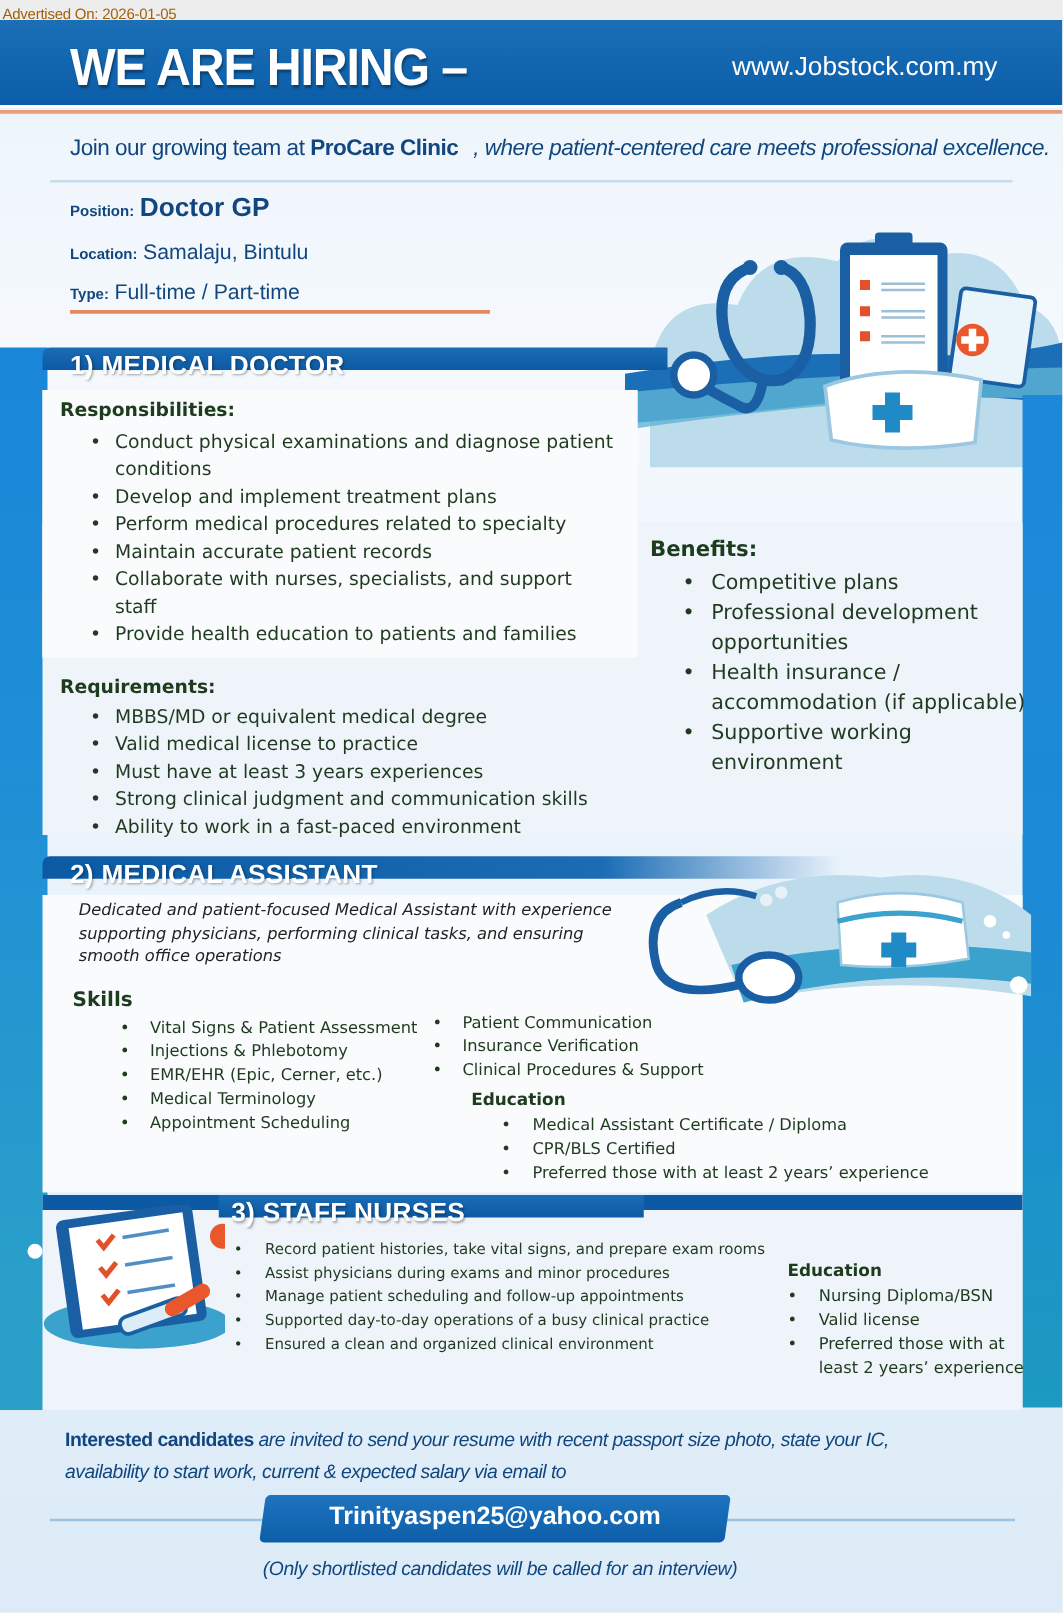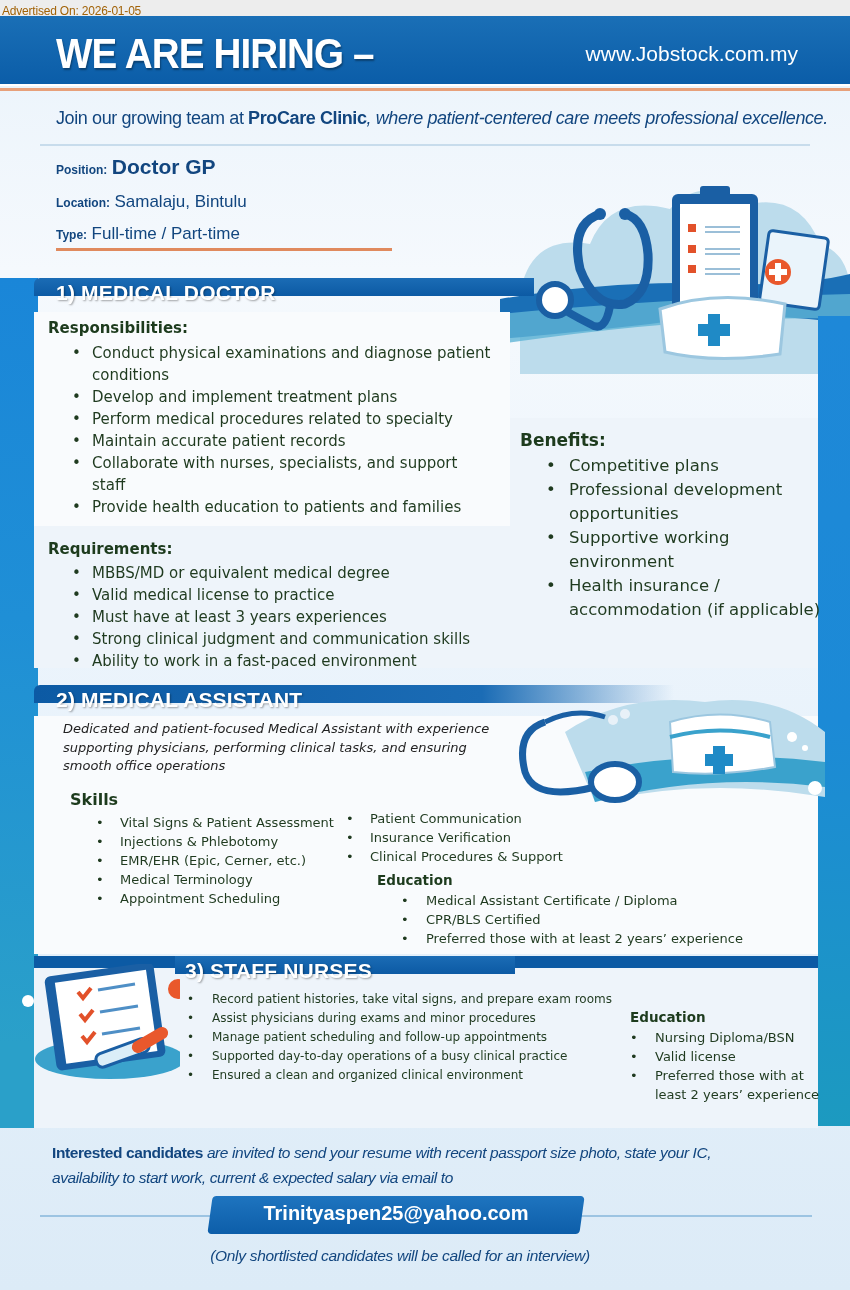--- a/index.html
+++ b/index.html
@@ -14,21 +14,21 @@
 
   .header { position: absolute; left: 0; top: 0; width: 850px; height: 70px;
     background: linear-gradient(180deg, #1a6fb6 0%, #0b5da8 100%); border-bottom: 2px solid #fff; }
   .header-rule { position: absolute; left: 0; top: 72px; width: 850px; height: 3px; background: #e7a07a; }
   .header .title { position: absolute; left: 56px; top: 14px; font-family: "Liberation Sans", sans-serif;
     font-weight: bold; font-size: 42px; color: #fff; letter-spacing: -1px; transform: scaleX(0.92); transform-origin: left; text-shadow: 1px 2px 2px rgba(0,0,0,0.35); }
   .header .site { position: absolute; right: 52px; top: 26px; font-family: "Liberation Sans", sans-serif; font-size: 21px; color: #fff; }
 
   .intro { position: absolute; left: 56px; top: 92px; font-family: "Liberation Sans", sans-serif; font-size: 18px; color: #12467f; letter-spacing: -0.4px; white-space: nowrap; }
   .intro b { font-weight: bold; }
-  .intro i { font-style: italic; }
+  .intro i { font-style: italic; margin-left: 12px; }
   .intro-rule { position: absolute; left: 40px; top: 128px; width: 770px; height: 2px; background: #c8dcec; }
 
   .meta { position: absolute; left: 56px; font-family: "Liberation Sans", sans-serif; color: #12467f; white-space: nowrap; }
   .meta .k { font-weight: bold; font-size: 12px; }
   .meta .v { font-size: 17px; }
   .meta.pos .v { font-weight: bold; font-size: 21px; }
   .meta-rule { position: absolute; left: 56px; top: 232px; width: 336px; height: 3px; background: #e08a5e; }
 
   .left-stripe { position: absolute; left: 0; top: 262px; width: 38px; height: 850px; background: linear-gradient(180deg, #1a86d8, #1f8fd6 40%, #2aa0c9 90%); }
   .right-stripe { position: absolute; right: 0; top: 300px; width: 32px; height: 810px; background: linear-gradient(180deg, #1e88d8, #1c8ad6 50%, #1c9ac0 100%); }
@@ -50,21 +50,21 @@
 
   .md-ben-h { position: absolute; left: 520px; top: 414px; font-size: 17px; }
   .md-ben { position: absolute; left: 569px; top: 438px; width: 260px; font-size: 16.5px; line-height: 24px; }
   .md-ben li::before { left: -23px; }
 
   .md-req-h { position: absolute; left: 48px; top: 524px; font-size: 15px; }
   .md-req { position: absolute; left: 92px; top: 546px; width: 400px; font-size: 15px; line-height: 22px; }
   .md-req li::before { left: -20px; }
 
   .ma-desc { position: absolute; left: 63px; top: 704px; width: 450px; font-size: 13px; line-height: 18.5px; font-style: italic; color: #222; }
-  .ma-skills-h { position: absolute; left: 70px; top: 774px; font-size: 16px; text-align: right; }
+  .ma-skills-h { position: absolute; left: 58px; top: 774px; font-size: 16px; text-align: right; }
   .ma-skills1 { position: absolute; left: 120px; top: 797px; font-size: 13px; line-height: 19px; }
   .ma-skills1 li::before { left: -24px; }
   .ma-skills2 { position: absolute; left: 370px; top: 793px; font-size: 13px; line-height: 19px; }
   .ma-skills2 li::before { left: -24px; }
   .ma-edu-h { position: absolute; left: 377px; top: 856px; font-size: 13.5px; }
   .ma-edu { position: absolute; left: 426px; top: 875px; font-size: 13px; line-height: 19px; }
   .ma-edu li::before { left: -25px; }
 
   .sn-list { position: absolute; left: 212px; top: 974px; font-size: 12px; line-height: 19px; white-space: nowrap; }
   .sn-list li::before { left: -25px; }
@@ -168,22 +168,22 @@
     <li>Perform medical procedures related to specialty</li>
     <li>Maintain accurate patient records</li>
     <li>Collaborate with nurses, specialists, and support staff</li>
     <li>Provide health education to patients and families</li>
   </ul>
 
   <div class="h md-ben-h">Benefits:</div>
   <ul class="b md-ben">
     <li>Competitive plans</li>
     <li>Professional development opportunities</li>
+    <li>Health insurance / accommodation (if applicable)</li>
     <li>Supportive working environment</li>
-    <li>Health insurance / accommodation (if applicable)</li>
   </ul>
 
   <div class="h md-req-h">Requirements:</div>
   <ul class="b md-req">
     <li>MBBS/MD or equivalent medical degree</li>
     <li>Valid medical license to practice</li>
     <li>Must have at least 3 years experiences</li>
     <li>Strong clinical judgment and communication skills</li>
     <li>Ability to work in a fast-paced environment</li>
   </ul>

